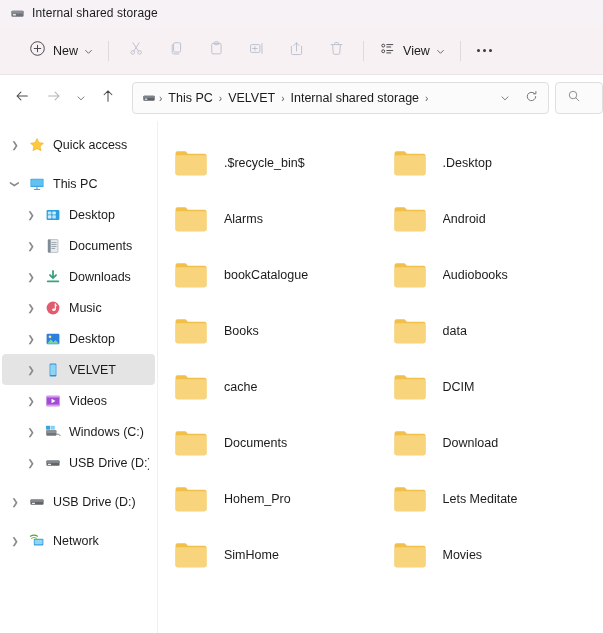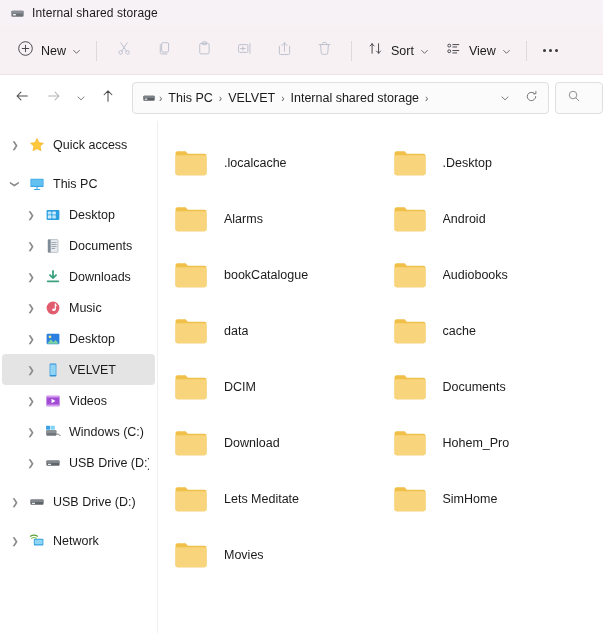--- a/index.html
+++ b/index.html
@@ -42,21 +42,21 @@
     letter-spacing: .1px;
   }
 
   
   .toolbar {
     height: 49px;
     background: #f8f1f4;
     display: flex;
     align-items: center;
     flex: 0 0 auto;
-    padding-left: 9px;
+    padding-left: 21px;
     position: relative;
   }
   .toolbar::after {
     content: "";
     position: absolute;
     left: 0; right: 0; bottom: 0;
     height: 1px;
     background: #ece3e8;
   }
   .tb-btn {
@@ -340,34 +340,20 @@
         <svg width="17" height="17" viewBox="0 0 20 20">
           <path d="M3.6 5.4h12.8" stroke="#b9bfcc" stroke-width="1.1" stroke-linecap="round"></path>
           <path d="M5.4 5.4l.8 10.3a1.2 1.2 0 001.2 1.1h5.2a1.2 1.2 0 001.2-1.1l.8-10.3" fill="none" stroke="#b9bfcc" stroke-width="1.1" stroke-linejoin="round"></path>
           <path d="M7.8 5.4V3.9a1 1 0 011-1h2.4a1 1 0 011 1v1.5" fill="none" stroke="#b9bfcc" stroke-width="1.1" stroke-linejoin="round"></path>
         </svg>
       </span>
     </div>
 
     <div class="tb-sep"></div>
 
-    <div class="tb-btn">
-      <span>
-        <svg width="17" height="17" viewBox="0 0 20 20">
-          <path d="M6 15.6V4.6m0 0L3.6 7M6 4.6L8.4 7" fill="none" stroke="#3f3f46" stroke-width="1.1" stroke-linecap="round" stroke-linejoin="round"></path>
-          <path d="M13.6 4.4v11m0 0L16 13m-2.4 2.4L11.2 13" fill="none" stroke="#3f3f46" stroke-width="1.1" stroke-linecap="round" stroke-linejoin="round"></path>
-        </svg>
-      </span>
-      <span class="lbl">Sort</span>
-      <span class="caret">
-        <svg width="9" height="9" viewBox="0 0 10 10">
-            <path d="M1.5 3.5L5 7l3.5-3.5" fill="none" stroke="#5d5d5d" stroke-width="1"></path>
-          </svg>
-      </span>
-    </div>
 
     <div class="tb-btn">
       <span>
         <svg width="17" height="17" viewBox="0 0 20 20">
           <circle cx="5" cy="6.6" r="1.7" fill="none" stroke="#3f3f46" stroke-width="1.1"></circle>
           <circle cx="5" cy="13.2" r="1.7" fill="none" stroke="#3f3f46" stroke-width="1.1"></circle>
           <path d="M9.2 5.4h7M9.2 8.2h4.6M9.2 12.4h7M9.2 15.2h4.6" stroke="#3f3f46" stroke-width="1.1" stroke-linecap="round"></path>
         </svg>
       </span>
       <span class="lbl">View</span>
@@ -630,30 +616,30 @@
             <path d="M2.8 6q2.8-1.8 5.6 0" stroke="#7cc24c" fill="none" stroke-width="1.2" stroke-linecap="round"></path>
           </svg>
         </span>
         <span class="nav-lbl">Network</span>
       </div>
     </div>
 
     <div class="content">
       <div class="grid">
 
-
-        <div class="item">
-          <span class="fico">
-              <svg width="34" height="30" viewBox="0 0 34 30">
-                <path d="M1.5 5.2a2 2 0 012-2h8.1l2.3 2.6h16.6a2 2 0 012 2v17.5a2 2 0 01-2 2h-27a2 2 0 01-2-2z" fill="#f0c04a"></path>
-                <path d="M1.5 9.2a2 2 0 012-2h27a2 2 0 012 2v16a2 2 0 01-2 2h-27a2 2 0 01-2-2z" fill="#f8d47c"></path>
-              </svg>
-            </span>
-          <span class="fname">.localcache</span>
-        </div>
+        <div class="item">
+          <span class="fico">
+              <svg width="34" height="30" viewBox="0 0 34 30">
+                <path d="M1.5 5.2a2 2 0 012-2h8.1l2.3 2.6h16.6a2 2 0 012 2v17.5a2 2 0 01-2 2h-27a2 2 0 01-2-2z" fill="#f0c04a"></path>
+                <path d="M1.5 9.2a2 2 0 012-2h27a2 2 0 012 2v16a2 2 0 01-2 2h-27a2 2 0 01-2-2z" fill="#f8d47c"></path>
+              </svg>
+            </span>
+          <span class="fname">.$recycle_bin$</span>
+        </div>
+
 
         <div class="item">
           <span class="fico">
               <svg width="34" height="30" viewBox="0 0 34 30">
                 <path d="M1.5 5.2a2 2 0 012-2h8.1l2.3 2.6h16.6a2 2 0 012 2v17.5a2 2 0 01-2 2h-27a2 2 0 01-2-2z" fill="#f0c04a"></path>
                 <path d="M1.5 9.2a2 2 0 012-2h27a2 2 0 012 2v16a2 2 0 01-2 2h-27a2 2 0 01-2-2z" fill="#f8d47c"></path>
               </svg>
             </span>
           <span class="fname">.Desktop</span>
         </div>
@@ -691,20 +677,29 @@
         <div class="item">
           <span class="fico">
               <svg width="34" height="30" viewBox="0 0 34 30">
                 <path d="M1.5 5.2a2 2 0 012-2h8.1l2.3 2.6h16.6a2 2 0 012 2v17.5a2 2 0 01-2 2h-27a2 2 0 01-2-2z" fill="#f0c04a"></path>
                 <path d="M1.5 9.2a2 2 0 012-2h27a2 2 0 012 2v16a2 2 0 01-2 2h-27a2 2 0 01-2-2z" fill="#f8d47c"></path>
               </svg>
             </span>
           <span class="fname">Audiobooks</span>
         </div>
 
+        <div class="item">
+          <span class="fico">
+              <svg width="34" height="30" viewBox="0 0 34 30">
+                <path d="M1.5 5.2a2 2 0 012-2h8.1l2.3 2.6h16.6a2 2 0 012 2v17.5a2 2 0 01-2 2h-27a2 2 0 01-2-2z" fill="#f0c04a"></path>
+                <path d="M1.5 9.2a2 2 0 012-2h27a2 2 0 012 2v16a2 2 0 01-2 2h-27a2 2 0 01-2-2z" fill="#f8d47c"></path>
+              </svg>
+            </span>
+          <span class="fname">Books</span>
+        </div>
 
         <div class="item">
           <span class="fico">
               <svg width="34" height="30" viewBox="0 0 34 30">
                 <path d="M1.5 5.2a2 2 0 012-2h8.1l2.3 2.6h16.6a2 2 0 012 2v17.5a2 2 0 01-2 2h-27a2 2 0 01-2-2z" fill="#f0c04a"></path>
                 <path d="M1.5 9.2a2 2 0 012-2h27a2 2 0 012 2v16a2 2 0 01-2 2h-27a2 2 0 01-2-2z" fill="#f8d47c"></path>
               </svg>
             </span>
           <span class="fname">data</span>
         </div>

